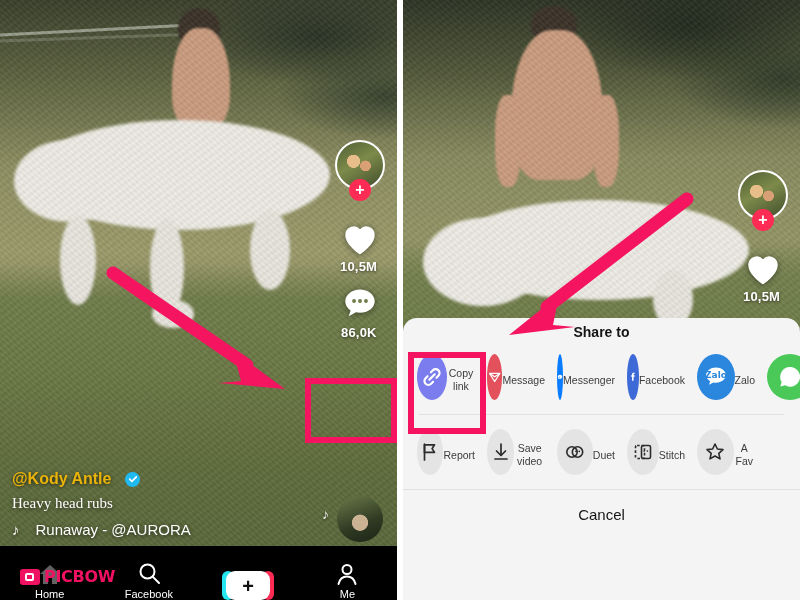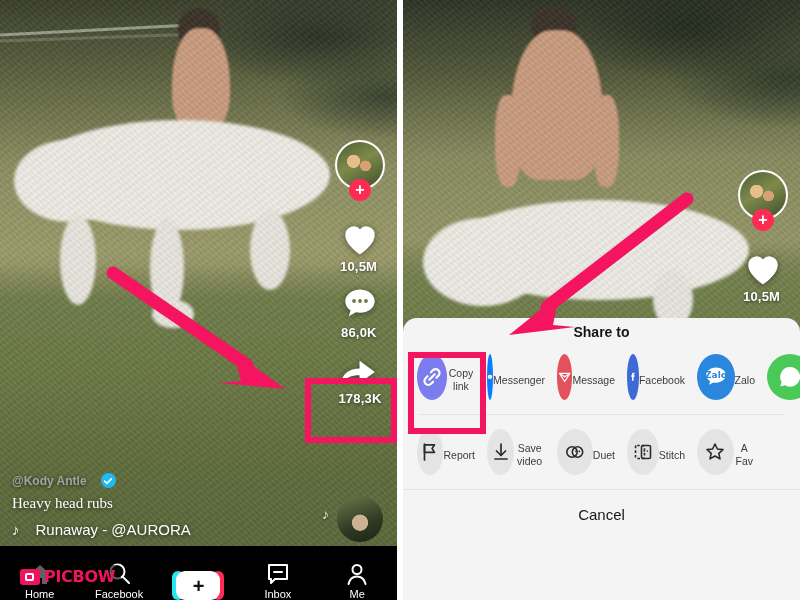--- a/index.html
+++ b/index.html
@@ -160,22 +160,22 @@
   
   .caption {
     position: absolute;
     left: 12px;
     bottom: 62px;
     width: 280px;
     z-index: 6;
     text-shadow: 0 1px 4px rgba(0,0,0,.7);
   }
   .handle {
-    color: #a3a3a3;
-    font-size: 12px;
+    color: #eab308;
+    font-size: 16px;
     font-weight: bold;
     display: flex;
     align-items: center;
     gap: 14px;
   }
   .verified {
     width: 15px;
     height: 15px;
     border-radius: 50%;
     background: #20b9f0;
@@ -428,26 +428,20 @@
       <div class="rail-item">
         <svg class="ic" width="38" height="36" viewBox="0 0 24 23">
           <path d="M12 2.2c5.2 0 9.4 3.3 9.4 7.5 0 4.1-4.2 7.4-9.4 7.4-.9 0-1.8-.1-2.6-.3l-4.6 2.6 1.2-3.8C3.9 14.3 2.6 12.1 2.6 9.7c0-4.2 4.2-7.5 9.4-7.5z" fill="#fff"></path>
           <circle cx="8.2" cy="9.6" r="1.25" fill="#6f7c4a"></circle>
           <circle cx="12" cy="9.6" r="1.25" fill="#6f7c4a"></circle>
           <circle cx="15.8" cy="9.6" r="1.25" fill="#6f7c4a"></circle>
         </svg>
         <div class="rail-count">86,0K</div>
       </div>
 
-      <div class="rail-item" style="margin-top:14px;">
-        <svg class="ic" width="40" height="34" viewBox="0 0 26 22">
-          <path d="M2 19c1-6.6 5.2-9.5 12-9.7V4.4L24 11.6l-10 7.2v-5c-5.3 0-9.2 1.6-12 5.2z" fill="#fff"></path>
-        </svg>
-        <div class="rail-count">178,3K</div>
-      </div>
     </div>
 
     <div class="caption">
       <div class="handle">
         <span>@Kody Antle</span>
         <span class="verified">
           <svg width="10" height="10" viewBox="0 0 12 12">
               <path d="M2 6.2l2.6 2.6L10 3.4" stroke="#fff" stroke-width="2" fill="none" stroke-linecap="round" stroke-linejoin="round"></path>
             </svg>
         </span>
@@ -472,27 +466,20 @@
         <svg width="24" height="24" viewBox="0 0 24 24">
           <circle cx="10.5" cy="10.5" r="7" fill="none" stroke="#fff" stroke-width="2"></circle>
           <line x1="15.6" y1="15.6" x2="22" y2="22" stroke="#fff" stroke-width="2" stroke-linecap="round"></line>
         </svg>
         <div class="tab-label">Facebook</div>
       </div>
       <div class="tab">
         <div class="create-btn">
           <span class="plus-glyph">+</span>
         </div>
-      </div>
-      <div class="tab">
-        <svg width="24" height="22" viewBox="0 0 24 22">
-          <path d="M3 2h18v14H9l-4 4v-4H3z" fill="none" stroke="#fff" stroke-width="2" stroke-linejoin="round"></path>
-          <line x1="8" y1="9" x2="16" y2="9" stroke="#fff" stroke-width="2" stroke-linecap="round"></line>
-        </svg>
-        <div class="tab-label">Inbox</div>
       </div>
       <div class="tab">
         <svg width="24" height="22" viewBox="0 0 24 22">
           <circle cx="12" cy="6.5" r="4.5" fill="none" stroke="#fff" stroke-width="2"></circle>
           <path d="M3.5 21c1.2-5 4.6-7.5 8.5-7.5s7.3 2.5 8.5 7.5" fill="none" stroke="#fff" stroke-width="2" stroke-linecap="round"></path>
         </svg>
         <div class="tab-label">Me</div>
       </div>
     </div>
 
@@ -542,37 +529,37 @@
             <svg width="26" height="26" viewBox="0 0 24 24">
               <path d="M9.5 14.5l5-5" stroke="#fff" stroke-width="2" stroke-linecap="round"></path>
               <path d="M11 7.6l1.8-1.8a3.6 3.6 0 015.1 5.1l-1.8 1.8" fill="none" stroke="#fff" stroke-width="2" stroke-linecap="round"></path>
               <path d="M13 16.4l-1.8 1.8a3.6 3.6 0 01-5.1-5.1l1.8-1.8" fill="none" stroke="#fff" stroke-width="2" stroke-linecap="round"></path>
             </svg>
           </div>
           <div class="share-label">Copy link</div>
         </div>
 
         <div class="share-item">
+          <div class="bubble" style="background:#e3515c;">
+            <svg width="26" height="26" viewBox="0 0 24 24">
+              <path d="M4 6.5h16L12 19z" fill="none" stroke="#fff" stroke-width="2" stroke-linejoin="round"></path>
+              <path d="M4 6.5l8 5.2 8-5.2" fill="none" stroke="#fff" stroke-width="2" stroke-linejoin="round"></path>
+            </svg>
+          </div>
+          <div class="share-label">Message</div>
+        </div>
+
+        <div class="share-item">
           <div class="bubble" style="background:#0a7cff;">
             <svg width="30" height="30" viewBox="0 0 24 24">
               <path d="M12 3.2c-5 0-8.8 3.6-8.8 8.2 0 2.6 1.2 4.9 3.2 6.4v3.3l3-1.7c.8.2 1.7.3 2.6.3 5 0 8.8-3.6 8.8-8.3S17 3.2 12 3.2z" fill="#fff"></path>
               <path d="M6.6 14.6l3.9-4.1 2 2.1 3-2.1-3.9 4.1-2-2.1z" fill="#0a7cff"></path>
             </svg>
           </div>
           <div class="share-label">Messenger</div>
-        </div>
-
-        <div class="share-item">
-          <div class="bubble" style="background:#e3515c;">
-            <svg width="26" height="26" viewBox="0 0 24 24">
-              <path d="M4 6.5h16L12 19z" fill="none" stroke="#fff" stroke-width="2" stroke-linejoin="round"></path>
-              <path d="M4 6.5l8 5.2 8-5.2" fill="none" stroke="#fff" stroke-width="2" stroke-linejoin="round"></path>
-            </svg>
-          </div>
-          <div class="share-label">Message</div>
         </div>
 
         <div class="share-item">
           <div class="bubble" style="background:#3d6ad6;">
             <svg width="28" height="28" viewBox="0 0 24 24">
               <path d="M15.4 8.6h-2.1V7.2c0-.7.2-1.1 1.1-1.1h1V3.3h-1.9c-2.4 0-3.4 1.3-3.4 3.4v1.9H8.4v2.9h1.7v8.2h3.2v-8.2h2.1z" fill="#fff"></path>
             </svg>
           </div>
           <div class="share-label">Facebook</div>
         </div>

